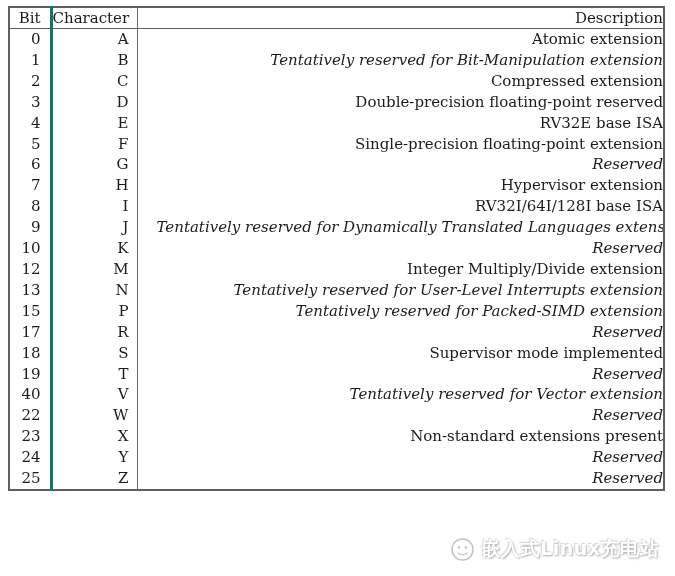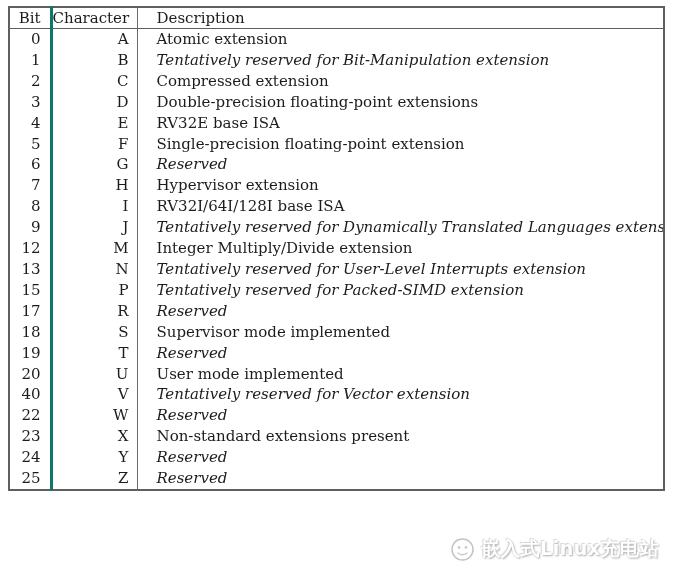--- a/index.html
+++ b/index.html
@@ -42,21 +42,21 @@
     text-align:right;
     padding-right:9px;
     border-right:3px solid #0f766e;
   }
   .col-char{
     text-align:right;
     padding-right:8px;
     border-right:1px solid #6a6a6a;
   }
   .col-desc{
-    text-align:left;
+    text-align:right;
     padding-left:19px;
   }
   td.italic{font-style:italic;}
   
   .watermark{
     position:absolute;
     right:16px;
     bottom:14px;
     display:flex;
     align-items:center;
@@ -108,21 +108,21 @@
 
   <tr>
     <td class="col-bit">2</td>
     <td class="col-char">C</td>
     <td class="col-desc">Compressed extension</td>
   </tr>
 
   <tr>
     <td class="col-bit">3</td>
     <td class="col-char">D</td>
-    <td class="col-desc">Double-precision floating-point extensions</td>
+    <td class="col-desc">Double-precision floating-point reserved</td>
   </tr>
 
   <tr>
     <td class="col-bit">4</td>
     <td class="col-char">E</td>
     <td class="col-desc">RV32E base ISA</td>
   </tr>
 
   <tr>
     <td class="col-bit">5</td>
@@ -147,20 +147,25 @@
     <td class="col-char">I</td>
     <td class="col-desc">RV32I/64I/128I base ISA</td>
   </tr>
 
   <tr>
     <td class="col-bit">9</td>
     <td class="col-char">J</td>
     <td class="col-desc italic">Tentatively reserved for Dynamically Translated Languages extension</td>
   </tr>
 
+  <tr>
+    <td class="col-bit">10</td>
+    <td class="col-char">K</td>
+    <td class="col-desc italic">Reserved</td>
+  </tr>
 
 
   <tr>
     <td class="col-bit">12</td>
     <td class="col-char">M</td>
     <td class="col-desc">Integer Multiply/Divide extension</td>
   </tr>
 
   <tr>
     <td class="col-bit">13</td>
@@ -187,25 +192,20 @@
     <td class="col-char">S</td>
     <td class="col-desc">Supervisor mode implemented</td>
   </tr>
 
   <tr>
     <td class="col-bit">19</td>
     <td class="col-char">T</td>
     <td class="col-desc italic">Reserved</td>
   </tr>
 
-  <tr>
-    <td class="col-bit">20</td>
-    <td class="col-char">U</td>
-    <td class="col-desc">User mode implemented</td>
-  </tr>
 
   <tr>
     <td class="col-bit">40</td>
     <td class="col-char">V</td>
     <td class="col-desc italic">Tentatively reserved for Vector extension</td>
   </tr>
 
   <tr>
     <td class="col-bit">22</td>
     <td class="col-char">W</td>

